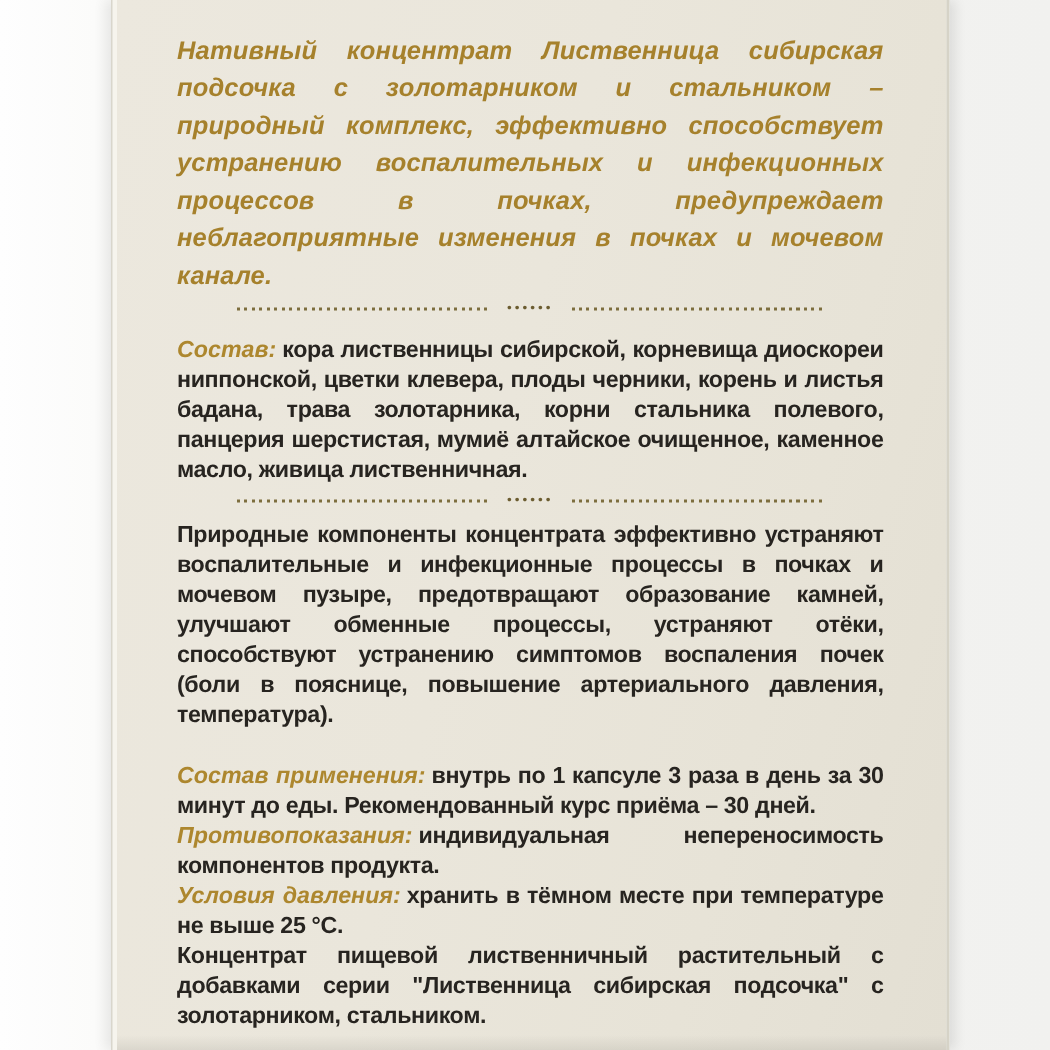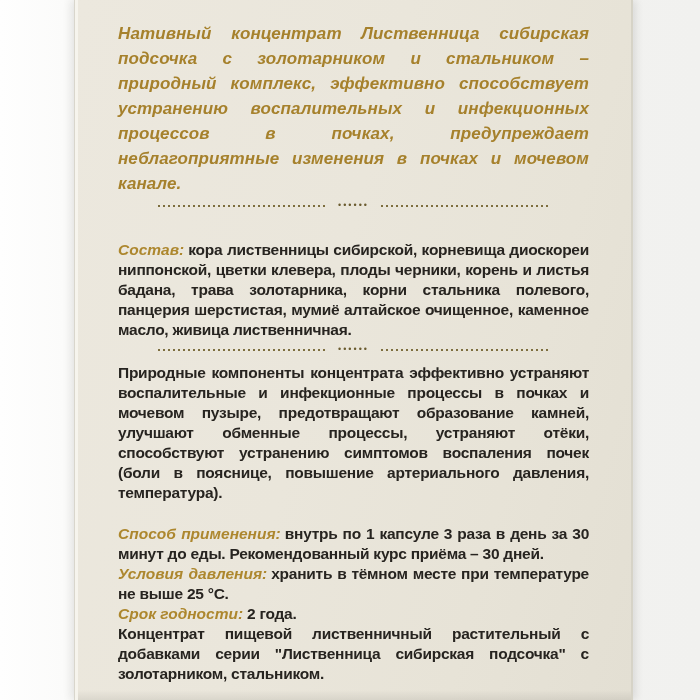--- a/index.html
+++ b/index.html
@@ -86,21 +86,21 @@
   
   .bodytext {
     font-size: 15.5px;
     line-height: 20px;
     font-weight: 700;
     color: #272420;
     text-align: justify;
     letter-spacing: -0.25px;
   }
 
-  .composition { margin-top: 29px; }
+  .composition { margin-top: 13px; }
   .benefits   { margin-top: 8px; }
 
   .usage { margin-top: 21px; }
   .usage p { margin: 0; }
 
   .lbl {
     color: #ad872e;
     font-style: italic;
     font-weight: 700;
     letter-spacing: 0;
@@ -127,21 +127,21 @@
 
       <div class="divider">
         <span class="rule"></span>
         <span class="dots">••••••</span>
         <span class="rule"></span>
       </div>
 
       <p class="bodytext benefits">Природные компоненты концентрата эффективно устраняют воспалительные и инфекционные процессы в почках и мочевом пузыре, предотвращают образование камней, улучшают обменные процессы, устраняют отёки, способствуют устранению симптомов воспаления почек (боли в пояснице, повышение артериального давления, температура).</p>
 
       <div class="usage bodytext">
-        <p><span class="lbl">Способ применения:</span><span>внутрь по 1 капсуле 3 раза в день за 30 минут до еды. Рекомендованный курс приёма – 30 дней.</span></p>
+        <p><span class="lbl">Состав применения:</span><span>внутрь по 1 капсуле 3 раза в день за 30 минут до еды. Рекомендованный курс приёма – 30 дней.</span></p>
+        <p><span class="lbl">Противопоказания:</span><span>индивидуальная непереносимость компонентов продукта.</span></p>
         <p><span class="lbl">Условия давления:</span><span>хранить в тёмном месте при температуре не выше 25 °С.</span></p>
-        <p><span class="lbl">Срок годности:</span><span>2 года.</span></p>
         <p><span>Концентрат пищевой лиственничный растительный с добавками серии "Лиственница сибирская подсочка" с золотарником, стальником.</span></p>
       </div>
 
     </div>
   </div>
 </div>
 
 </body></html>

